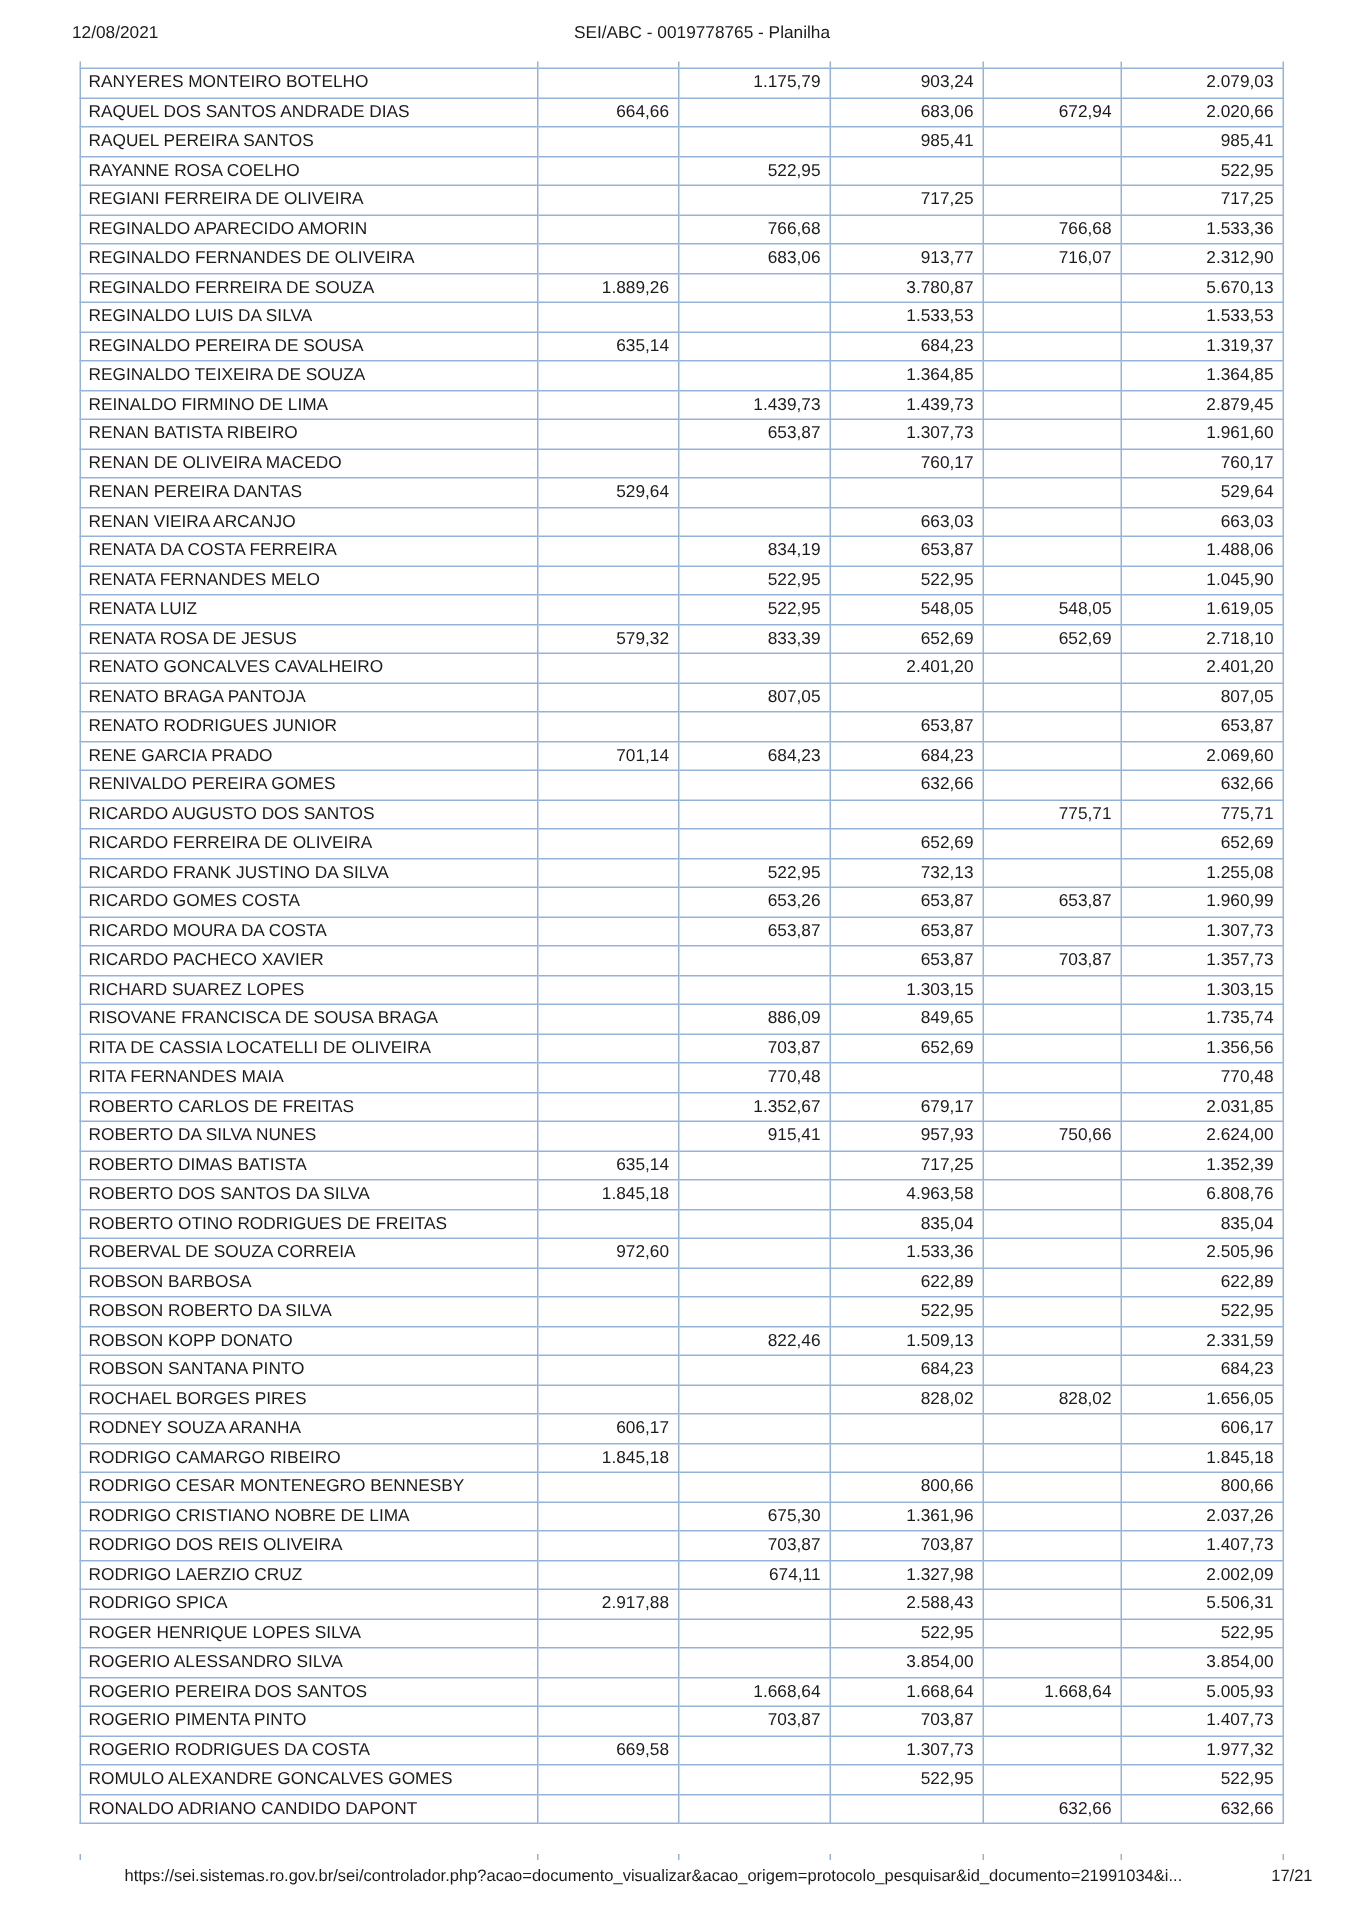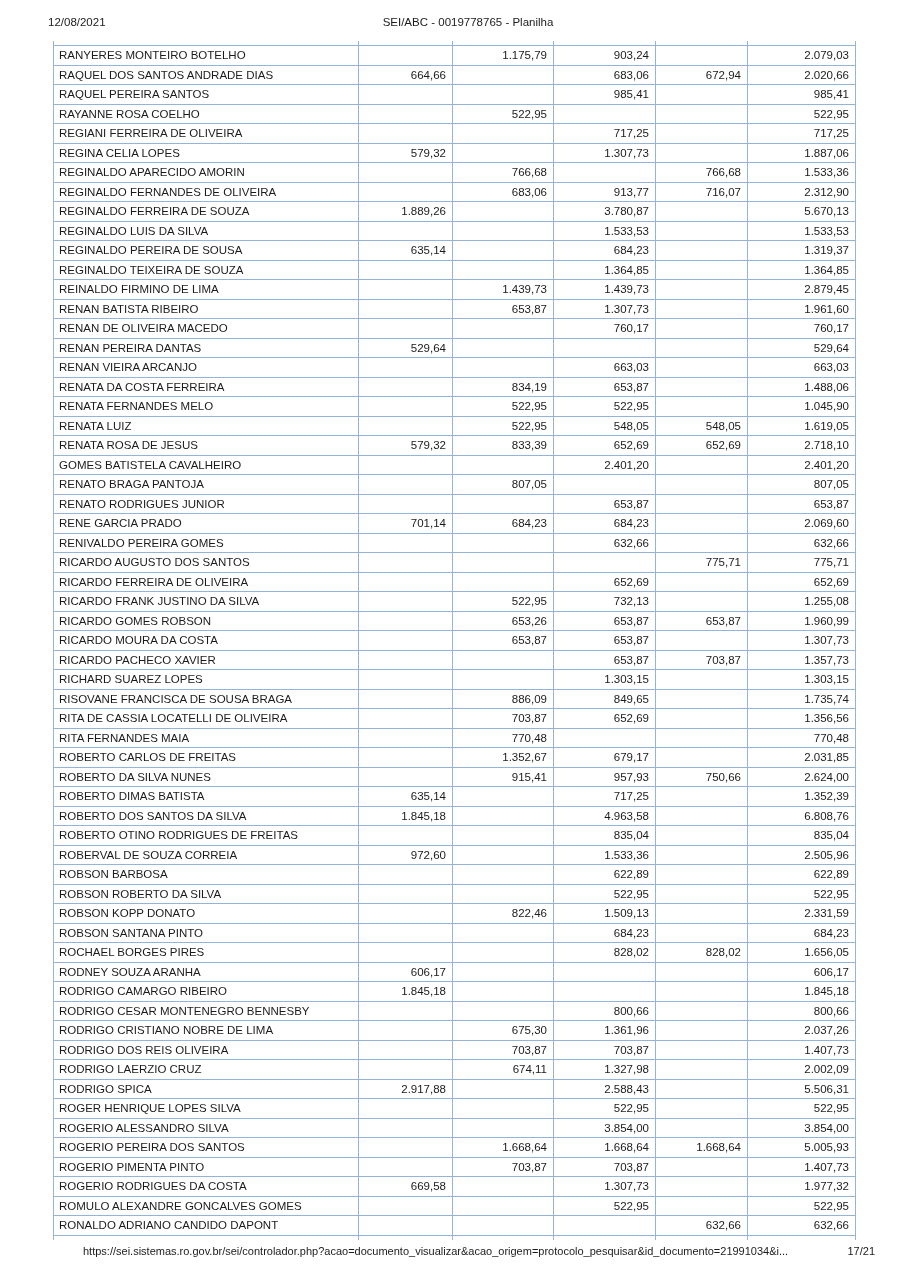--- a/index.html
+++ b/index.html
@@ -135,28 +135,20 @@
       </tr>
       <tr>
         <td class="name">REGIANI FERREIRA DE OLIVEIRA</td>
         <td class="num"></td>
         <td class="num"></td>
         <td class="num">717,25</td>
         <td class="num"></td>
         <td class="num">717,25</td>
       </tr>
       <tr>
-        <td class="name">REGINA CELIA LOPES</td>
-        <td class="num">579,32</td>
-        <td class="num"></td>
-        <td class="num">1.307,73</td>
-        <td class="num"></td>
-        <td class="num">1.887,06</td>
-      </tr>
-      <tr>
         <td class="name">REGINALDO APARECIDO AMORIN</td>
         <td class="num"></td>
         <td class="num">766,68</td>
         <td class="num"></td>
         <td class="num">766,68</td>
         <td class="num">1.533,36</td>
       </tr>
       <tr>
         <td class="name">REGINALDO FERNANDES DE OLIVEIRA</td>
         <td class="num"></td>
@@ -263,21 +255,21 @@
       </tr>
       <tr>
         <td class="name">RENATA ROSA DE JESUS</td>
         <td class="num">579,32</td>
         <td class="num">833,39</td>
         <td class="num">652,69</td>
         <td class="num">652,69</td>
         <td class="num">2.718,10</td>
       </tr>
       <tr>
-        <td class="name">GOMES BATISTELA CAVALHEIRO</td>
+        <td class="name">RENATO GONCALVES CAVALHEIRO</td>
         <td class="num"></td>
         <td class="num"></td>
         <td class="num">2.401,20</td>
         <td class="num"></td>
         <td class="num">2.401,20</td>
       </tr>
       <tr>
         <td class="name">RENATO BRAGA PANTOJA</td>
         <td class="num"></td>
         <td class="num">807,05</td>
@@ -327,21 +319,21 @@
       </tr>
       <tr>
         <td class="name">RICARDO FRANK JUSTINO DA SILVA</td>
         <td class="num"></td>
         <td class="num">522,95</td>
         <td class="num">732,13</td>
         <td class="num"></td>
         <td class="num">1.255,08</td>
       </tr>
       <tr>
-        <td class="name">RICARDO GOMES ROBSON</td>
+        <td class="name">RICARDO GOMES COSTA</td>
         <td class="num"></td>
         <td class="num">653,26</td>
         <td class="num">653,87</td>
         <td class="num">653,87</td>
         <td class="num">1.960,99</td>
       </tr>
       <tr>
         <td class="name">RICARDO MOURA DA COSTA</td>
         <td class="num"></td>
         <td class="num">653,87</td>

